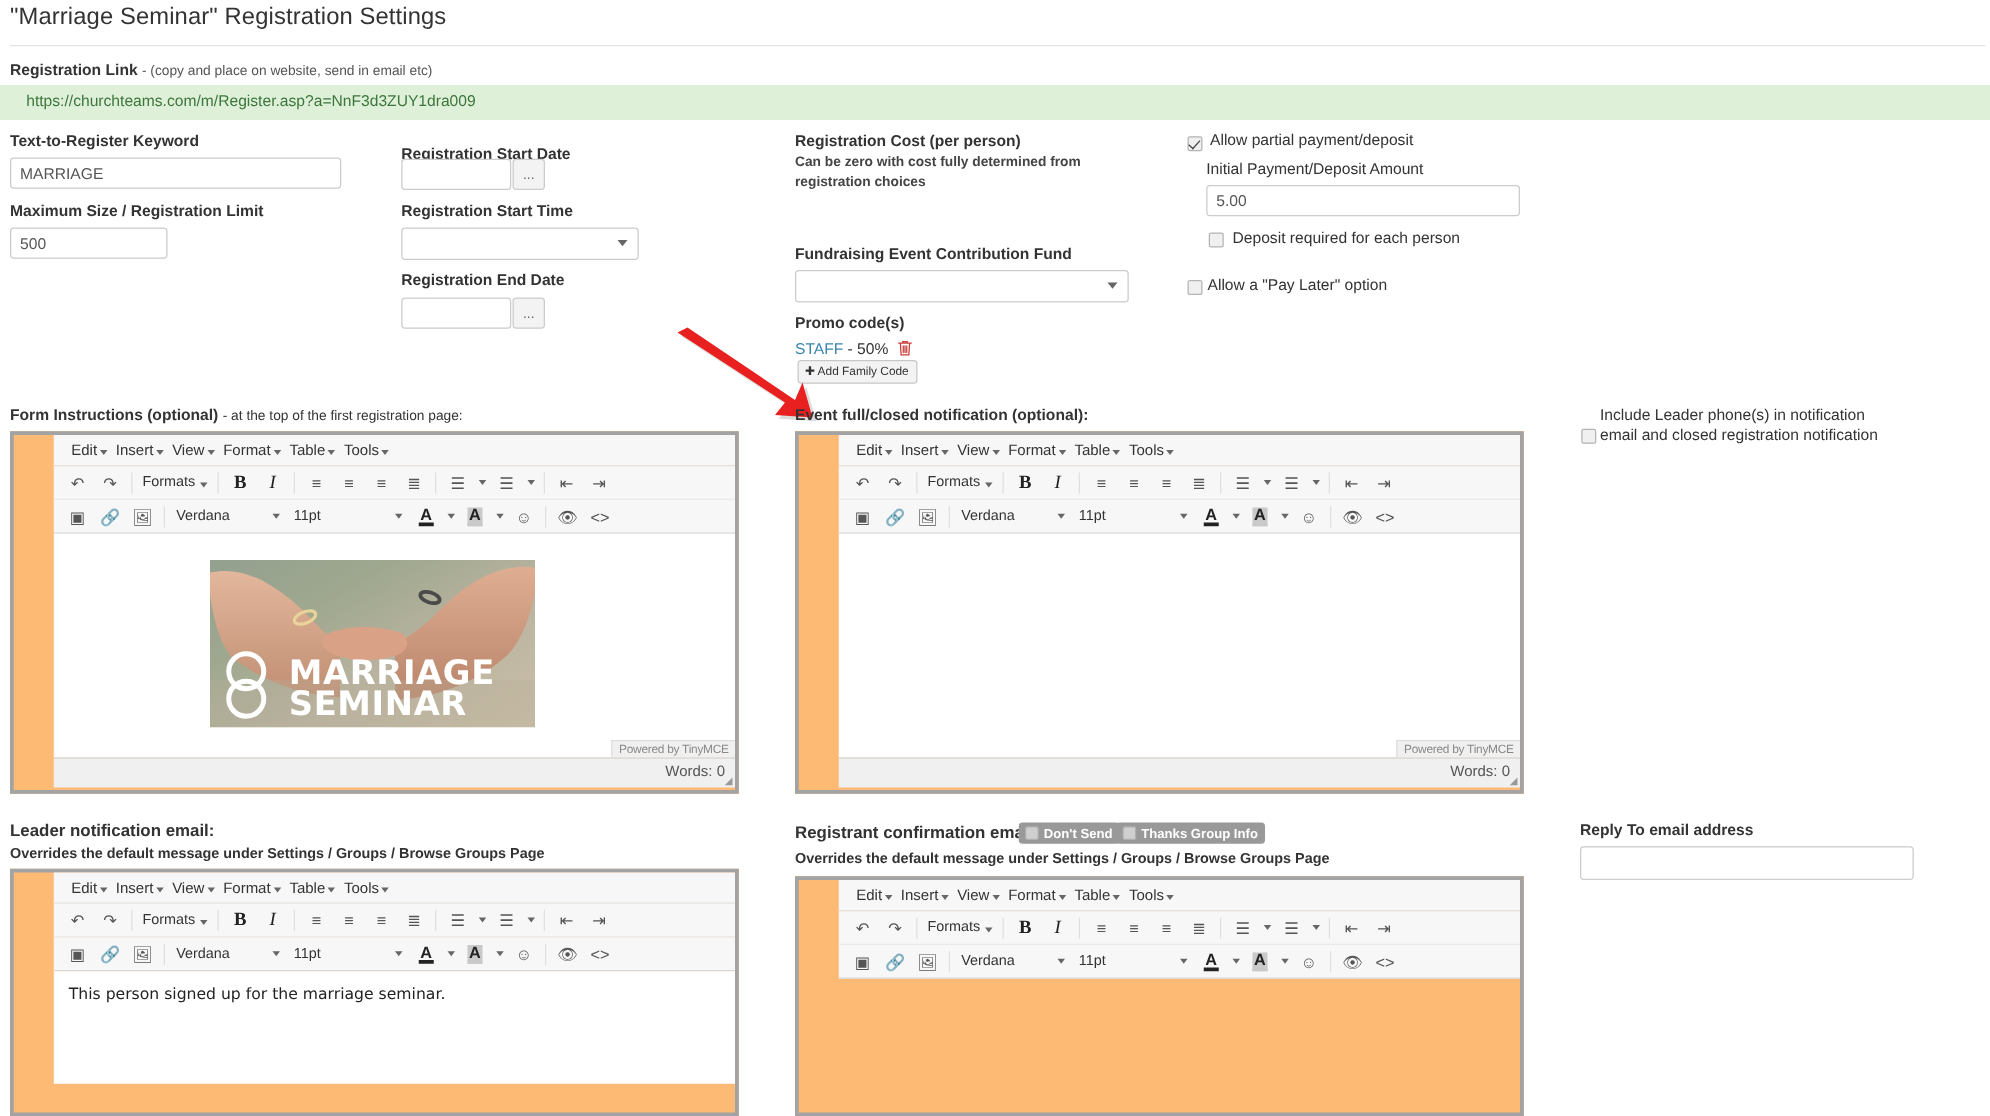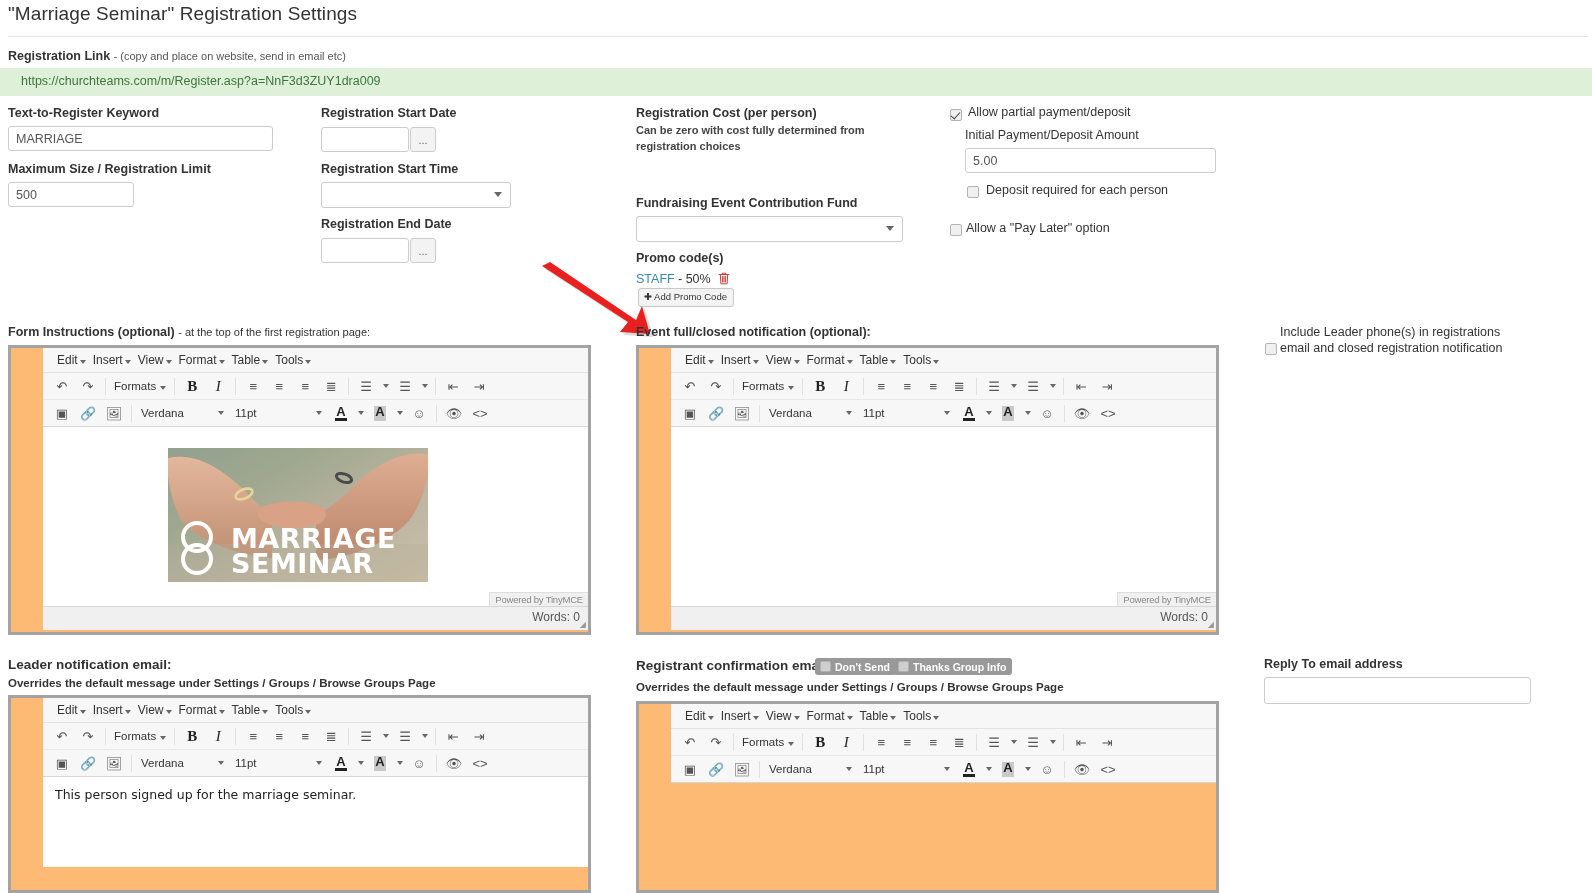--- a/index.html
+++ b/index.html
@@ -308,21 +308,21 @@
   </div>
   <div class="reglink-bar"></div>
   <a class="reglink-url" href="#">https://churchteams.com/m/Register.asp?a=NnF3d3ZUY1dra009</a>
 
   <div class="lbl" style="left:8px; top:106px;">Text-to-Register Keyword</div>
   <input class="txt" style="left: 8px; top: 126px; width: 265px;" value="MARRIAGE">
 
   <div class="lbl" style="left:8px; top:162px;">Maximum Size / Registration Limit</div>
   <input class="txt" style="left: 8px; top: 182px; width: 126px;" value="500">
 
-  <div class="lbl" style="left:321px; top:106px;">Registration Start Date</div>
+  <div class="lbl" style="left:321px; top:116px;">Registration Start Date</div>
   <input class="txt" style="left: 321px; top: 127px; width: 88px;" value="">
   <div class="dotbtn" style="left:410px; top:127px;">...</div>
 
   <div class="lbl" style="left:321px; top:162px;">Registration Start Time</div>
   <div class="sel" style="left:321px; top:182px; width:190px;">
     <span class="caret"></span>
   </div>
 
   <div class="lbl" style="left:321px; top:217px;">Registration End Date</div>
   <input class="txt" style="left: 321px; top: 238px; width: 88px;" value="">
@@ -340,36 +340,36 @@
   <div class="lbl" style="left:636px; top:251px;">Promo code(s)</div>
   <div class="promo-code" style="left:636px; top:272px;">STAFF</div>
   <div class="promo-code promo-pct" style="left:678px; top:272px;">- 50%</div>
   <div class="trash" style="left:718px; top:272px;">
     <svg width="12" height="13" viewBox="0 0 12 13">
       <path d="M1 2.5h10M4.2 2.5V1.2h3.6v1.3M2.3 2.5l.6 9.3h6.2l.6-9.3M4.6 4.6v5.4M6 4.6v5.4M7.4 4.6v5.4" stroke="#cc3b3b" stroke-width="1" fill="none" stroke-linecap="round"></path>
     </svg>
   </div>
   <div class="addpromo" style="left:638px; top:288px;">
     <span>✚</span>
-    <span>Add Promo Code</span>
+    <span>Add Family Code</span>
   </div>
 
   <div class="cb checked" style="left:950px; top:109px;"></div>
   <div class="cblbl" style="left:968px; top:105px;">Allow partial payment/deposit</div>
 
   <div class="lbl" style="left:965px; top:128px; font-weight:normal;">Initial Payment/Deposit Amount</div>
   <input class="txt" style="left: 965px; top: 148px; width: 251px;" value="5.00">
 
   <div class="cb" style="left:967px; top:186px;"></div>
   <div class="cblbl" style="left:986px; top:183px;">Deposit required for each person</div>
 
   <div class="cb" style="left:950px; top:224px;"></div>
   <div class="cblbl" style="left:966px; top:221px;">Allow a "Pay Later" option</div>
 
-  <div class="cblbl" style="left:1280px; top:325px;">Include Leader phone(s) in registrations</div>
+  <div class="cblbl" style="left:1280px; top:325px;">Include Leader phone(s) in notification</div>
   <div class="cb" style="left:1265px; top:343px;"></div>
   <div class="cblbl" style="left:1280px; top:341px;">email and closed registration notification</div>
 
   <div class="arrow">
     <svg width="130" height="95" viewBox="0 0 130 95">
       <g transform="translate(2,2)">
         <path d="M18 10 L104 68 L110 54 L118 82 L88 80 L96 70 L10 14 Z" fill="#9a9a9a" opacity="0.35" transform="translate(3,3)"></path>
         <path d="M18 10 L104 68 L110 54 L118 82 L88 80 L96 70 L10 14 Z" fill="#e8201f"></path>
       </g>
     </svg>

